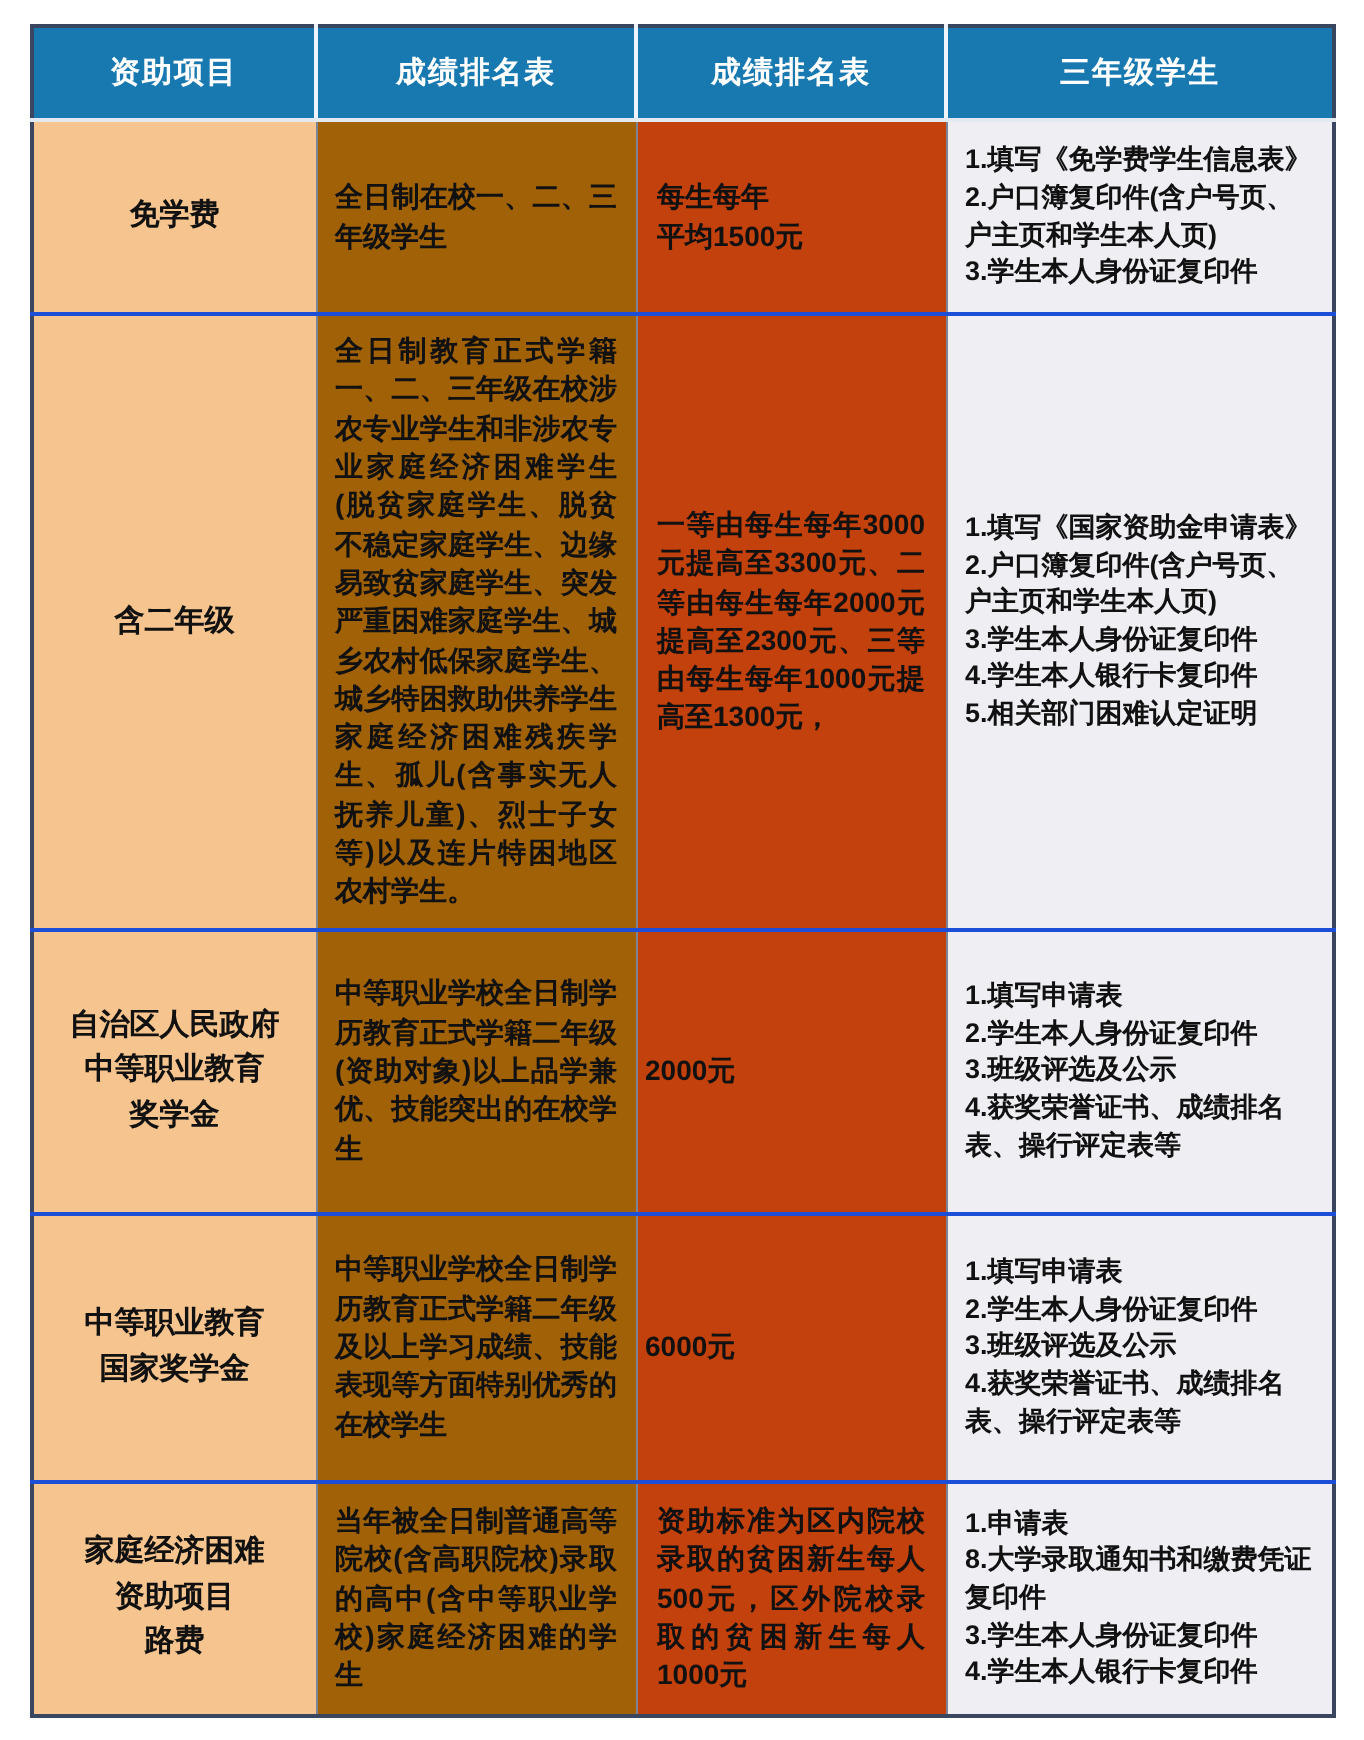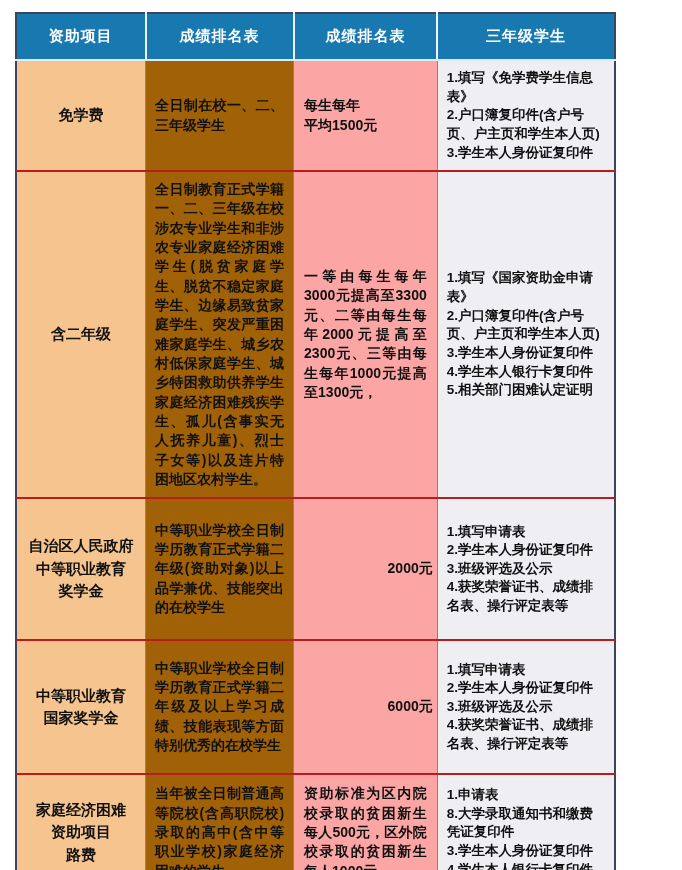--- a/index.html
+++ b/index.html
@@ -1,18 +1,18 @@
 <!DOCTYPE html>
 <html><head>
 <meta charset="utf-8">
 <style>
   html, body { margin: 0; padding: 0; background: #ffffff; }
   .page {
     position: relative;
-    width: 616px;
+    width: 682px;
     height: 870px;
     background: #ffffff;
     font-family: "Liberation Sans", sans-serif;
     color: #111111;
     overflow: hidden;
   }
   table.aid-table {
     position: absolute;
     left: 15px;
     top: 12px;
@@ -33,21 +33,21 @@
     height: 43px;
     text-align: center;
     vertical-align: middle;
     border-bottom: 2px solid #e3e9f1;
     letter-spacing: 1px;
   }
   th + th { border-left: 2px solid #eef4fa; }
 
   td {
     vertical-align: middle;
-    border-top: 2px solid #b91c1c;
+    border-top: 2px solid #1d4ed8;
     border-left: 1px solid #7d8494;
     white-space: pre-line;
     line-height: 1.38;
     font-weight: bold;
   }
   td:first-child { border-left: none; }
 
   td.project {
     background: #f6c58f;
     text-align: center;
@@ -55,26 +55,26 @@
     padding: 4px 6px;
     line-height: 1.5;
   }
   td.target {
     background: #a16207;
     font-size: 14px;
     padding: 8px 9px;
     text-align: justify;
   }
   td.standard {
-    background: #fca5a5;
+    background: #c2410c;
     font-size: 14px;
     padding: 8px 10px;
     text-align: justify;
   }
-  td.standard.center { text-align: right; padding: 4px; }
+  td.standard.center { text-align: left; padding: 4px; }
   td.materials {
     background: #efeef3;
     font-size: 13.5px;
     padding: 8px 9px;
     text-align: left;
   }
 
   tbody tr:nth-child(1) { height: 97px; }
   tbody tr:nth-child(2) { height: 303px; }
   tbody tr:nth-child(3) { height: 142px; }

